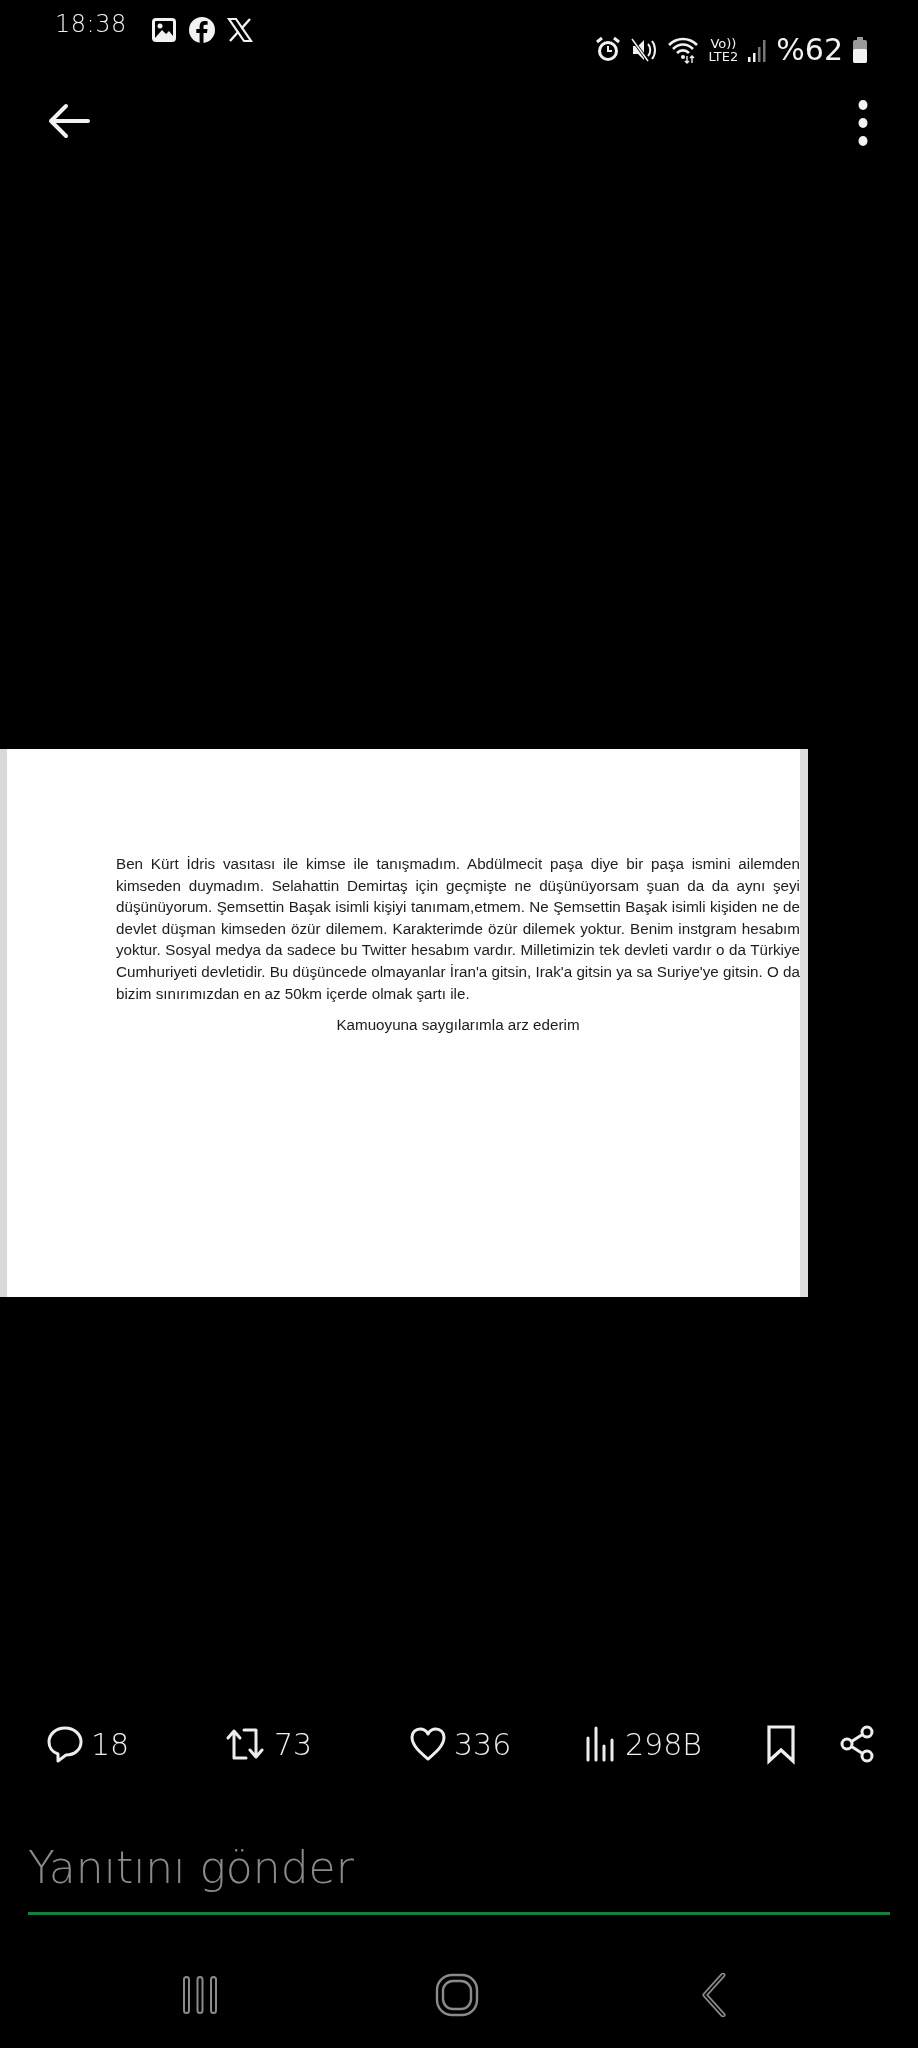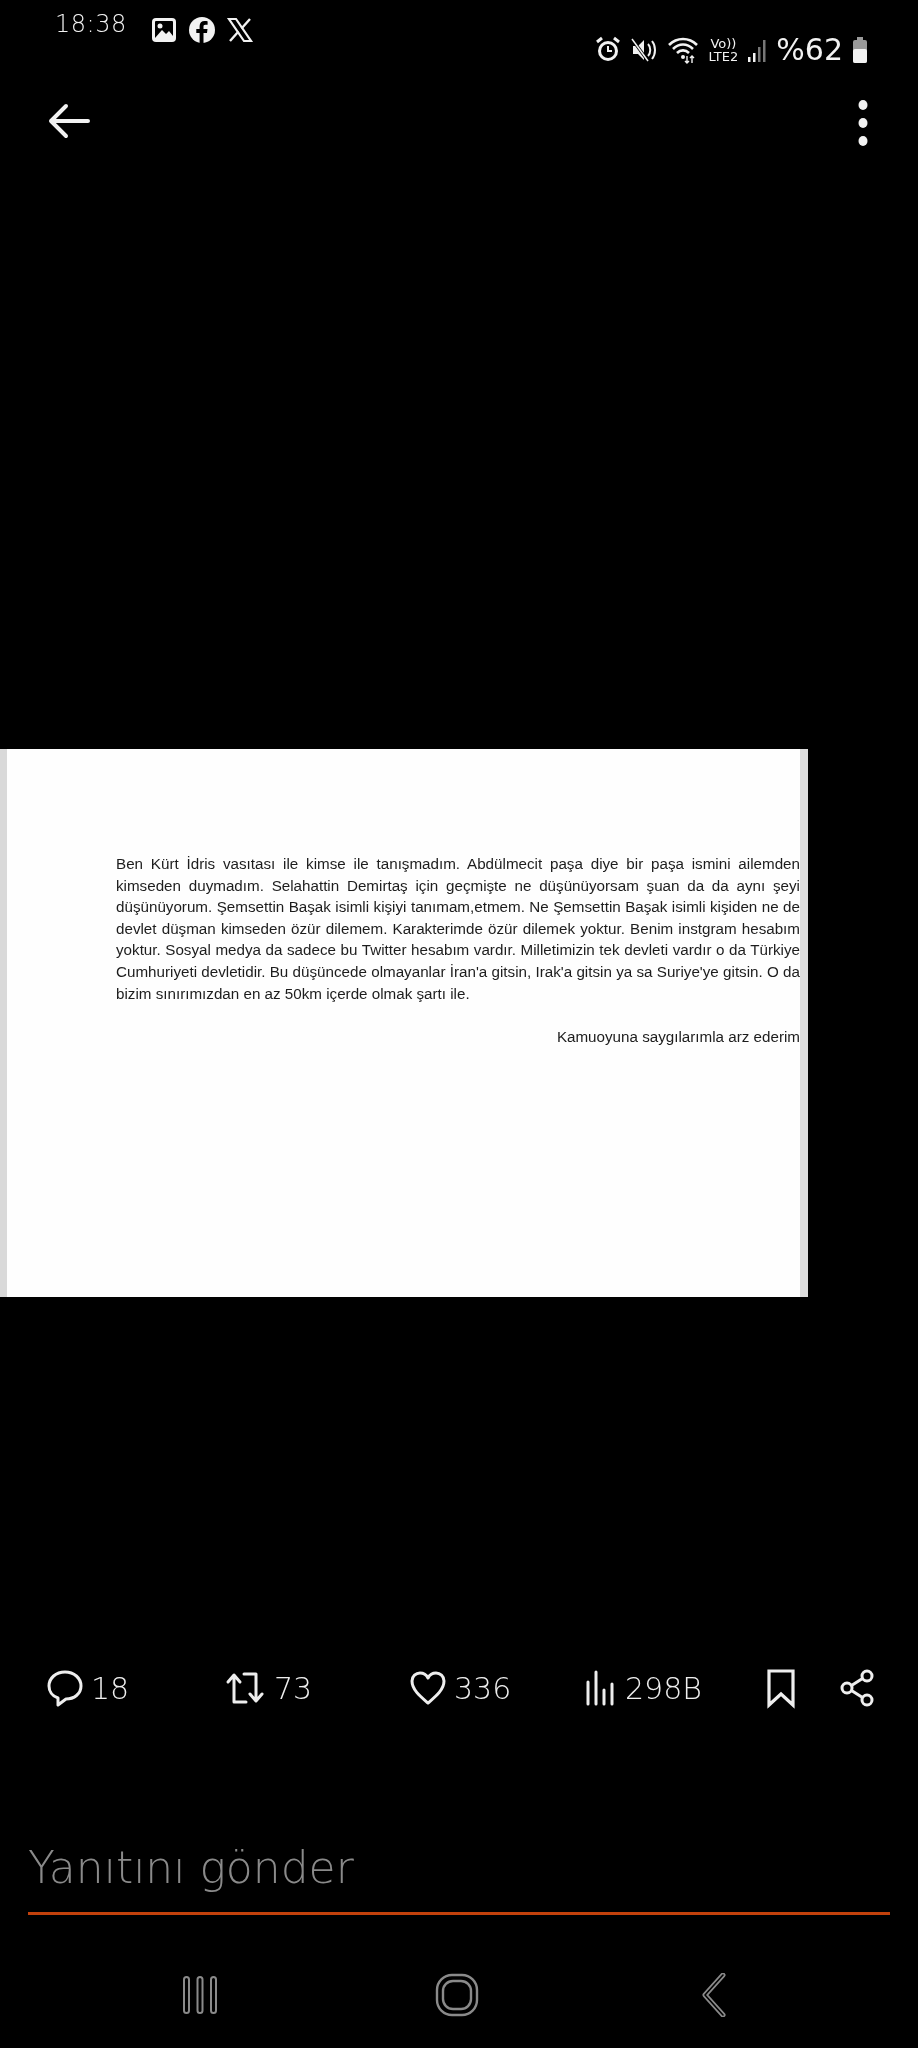--- a/index.html
+++ b/index.html
@@ -17,35 +17,35 @@
   .topbar { position:absolute; left:0; top:82px; width:918px; height:80px; }
   .back-btn { position:absolute; left:40px; top:14px; width:56px; height:50px; display:flex; align-items:center; justify-content:center; cursor:pointer; }
   .more-btn { position:absolute; right:30px; top:14px; width:50px; height:54px; display:flex; align-items:center; justify-content:center; cursor:pointer; }
 
   
   .media { position:absolute; left:0; top:749px; width:808px; height:548px; background:#fefefe; }
   .media .edge-left { position:absolute; left:0; top:0; width:7px; height:100%; background:#d9d9d9; }
   .media .edge-right { position:absolute; right:0; top:0; width:8px; height:100%; background:#dcdcdc; }
   .doc { position:absolute; left:116px; top:104px; width:684px; color:#1d1d1d; font-size:15.2px; line-height:21.6px; text-align:justify; font-family:"Liberation Sans", sans-serif; }
   .doc p { margin:0; }
-  .doc .closing { margin-top:22px; text-align:right; }
+  .doc .closing { margin-top:10px; text-align:center; }
   .doc .signature { margin-top:22px; text-align:right; }
 
   
-  .actions { position:absolute; left:0; top:1664px; width:758px; height:48px; }
+  .actions { position:absolute; left:0; top:1720px; width:758px; height:48px; }
   .action { position:absolute; top:0; height:48px; display:flex; align-items:center; gap:6px; color:#eee; font-size:30px; font-family:"DejaVu Sans", sans-serif; font-weight:300; cursor:pointer; }
   .a-reply { left:45px; }
   .a-retweet { left:224px; }
   .a-like { left:408px; }
   .a-views { left:585px; }
   .a-bookmark { left:764px; }
   .a-share { left:838px; }
 
   
-  .reply { position:absolute; left:28px; top:1832px; width:862px; height:80px; border-bottom:3px solid #c2410c; }
+  .reply { position:absolute; left:28px; top:1832px; width:862px; height:80px; border-bottom:3px solid #15803d; }
   .reply-input { position:absolute; left:0; top:0; width:100%; height:70px; background:transparent; border:none; outline:none; color:#8e8e8e; font-size:44px; font-family:"DejaVu Sans", sans-serif; font-weight:300; padding:0; }
   .reply-input::placeholder { color:#8a8a8a; }
 
   
   .navbar { position:absolute; left:0; top:1960px; width:918px; height:70px; }
   .nav-btn { position:absolute; top:0; width:80px; height:70px; display:flex; align-items:center; justify-content:center; cursor:pointer; }
   .nav-recents { left:160px; }
   .nav-home { left:417px; }
   .nav-back { left:674px; }
 </style>

